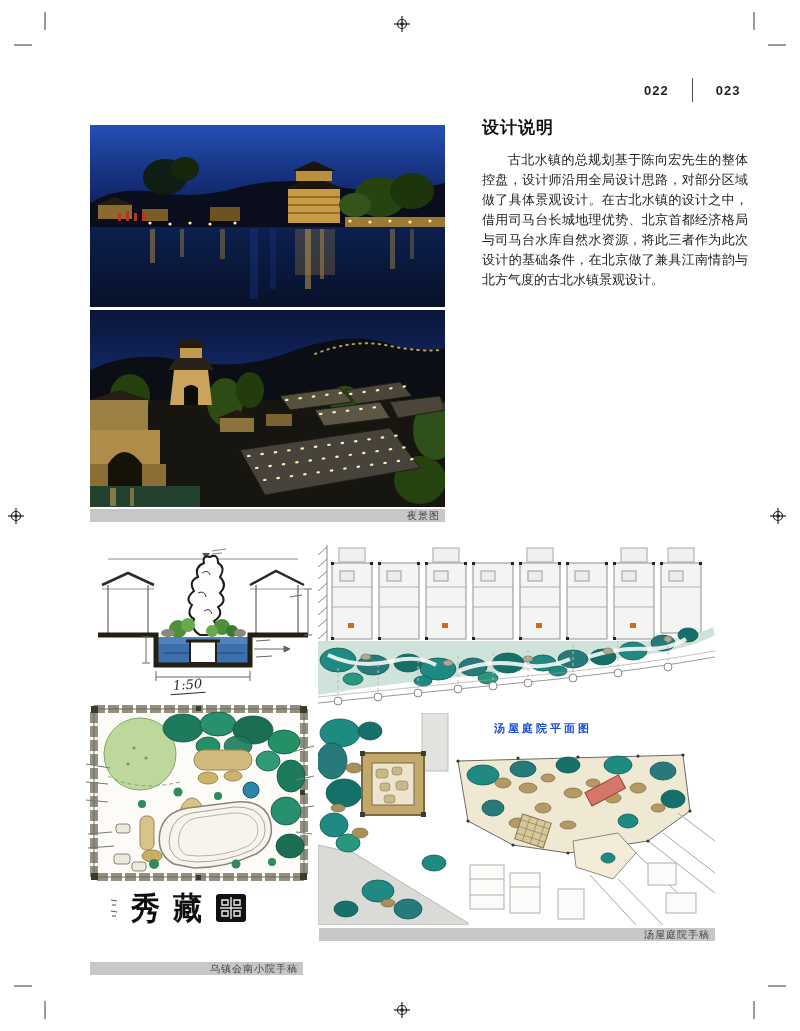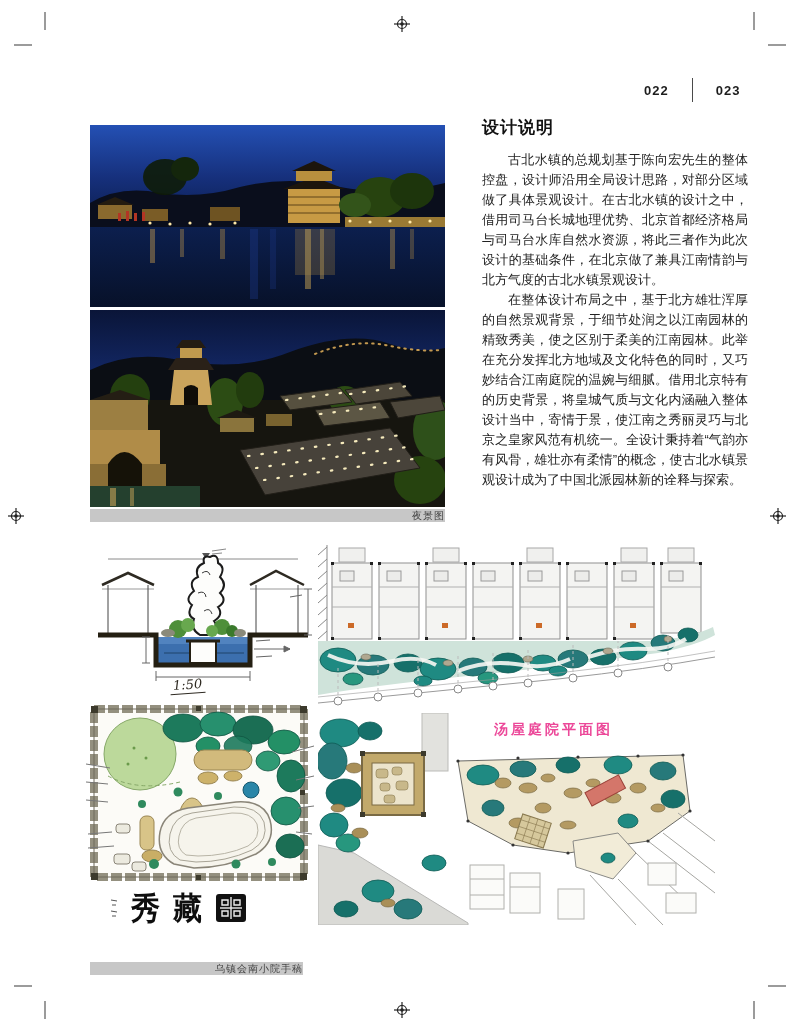--- a/index.html
+++ b/index.html
@@ -20,21 +20,21 @@
   .pagenum-divider{width:1px;height:24px;background:#4a4a4a;}
   
   .photo{position:absolute;left:90px;width:355px;overflow:hidden;}
   .photo svg{display:block;width:100%;height:100%;}
   .photo1{top:125px;height:182px;}
   .photo2{top:310px;height:197px;}
   
   .caption-bar{
     position:absolute;height:13px;background:#c7c7c7;
     display:flex;align-items:center;justify-content:flex-end;
-    box-sizing:border-box;
+    padding-right:5px;box-sizing:border-box;
     font-size:10px;color:#3f3f3f;letter-spacing:1px;
   }
   .photos-caption{left:90px;top:509px;width:355px;}
   .left-caption{left:90px;top:928px;width:213px;margin-top:34px;}
   .right-caption{left:319px;top:928px;width:396px;}
   
   .article{position:absolute;left:482px;top:116px;width:266px;color:#1a1a1a;}
   .article h1{
     margin:0 0 11px 0;font-size:17px;font-weight:bold;letter-spacing:1px;color:#111;
   }
@@ -48,22 +48,22 @@
   .section-sketch{left:94px;top:545px;width:218px;height:158px;}
   .courtyard-plan{left:86px;top:704px;width:228px;height:184px;}
   .site-plan{left:318px;top:545px;width:397px;height:163px;}
   .tang-plan{left:318px;top:713px;width:397px;height:212px;}
   .scale-label{
     position:absolute;left:76px;top:132px;
     font-family:"DejaVu Serif",serif;font-style:italic;font-size:13px;color:#2e2a22;
     transform:rotate(-4deg);border-bottom:1px solid #2e2a22;padding:0 3px 1px 3px;
   }
   .tang-title{
-    position:absolute;left:176px;top:8px;font-size:14px;font-weight:bold;
-    color:#ec4899;letter-spacing:3px;
+    position:absolute;left:176px;top:8px;font-size:11px;font-weight:bold;
+    color:#1d4ed8;letter-spacing:3px;
   }
   
   .calligraphy{
     position:absolute;left:110px;top:890px;height:36px;display:flex;align-items:center;gap:13px;
   }
   .calligraphy .char{
     font-family:"DejaVu Serif","Liberation Serif",serif;font-weight:bold;
     font-size:29px;color:#0e0e0e;line-height:1;transform:scaleY(1.08);
   }
 </style>
@@ -245,21 +245,20 @@
     </svg>
   </div>
 
   <div class="caption-bar photos-caption">
     <span>夜景图</span>
   </div>
 
   <div class="article">
     <h1>设计说明</h1>
     <p>古北水镇的总规划基于陈向宏先生的整体控盘，设计师沿用全局设计思路，对部分区域做了具体景观设计。在古北水镇的设计之中，借用司马台长城地理优势、北京首都经济格局与司马台水库自然水资源，将此三者作为此次设计的基础条件，在北京做了兼具江南情韵与北方气度的古北水镇景观设计。</p>
-    <p>在整体设计布局之中，基于北方雄壮浑厚的自然景观背景，于细节处润之以江南园林的精致秀美，使之区别于柔美的江南园林。此举在充分发挥北方地域及文化特色的同时，又巧妙结合江南庭院的温婉与细腻。借用北京特有的历史背景，将皇城气质与文化内涵融入整体设计当中，寄情于景，使江南之秀丽灵巧与北京之皇家风范有机统一。全设计秉持着“气韵亦有风骨，雄壮亦有柔情”的概念，使古北水镇景观设计成为了中国北派园林新的诠释与探索。</p>
   </div>
 
   <div class="sketch section-sketch">
     <svg viewBox="0 0 218 158">
       <line x1="14" y1="14" x2="204" y2="14" stroke="#8a8a8a"></line>
       <path d="M112,14 l-4,-6 l8,0 z" fill="#555"></path>
       <line x1="118" y1="6" x2="132" y2="4" stroke="#888"></line>
         <line x1="118" y1="9" x2="128" y2="8" stroke="#888"></line>
       <g stroke="#444" fill="none">
         <path d="M8,40 L34,28 L60,40" stroke="#2e2a22" stroke-width="2.5"></path>
@@ -661,14 +660,17 @@
           <circle cx="365" cy="42" r="1.6"></circle>
         <circle cx="372" cy="98" r="1.6"></circle>
           <circle cx="330" cy="128" r="1.6"></circle>
           <circle cx="250" cy="140" r="1.6"></circle>
           <circle cx="195" cy="132" r="1.6"></circle>
           <circle cx="150" cy="108" r="1.6"></circle>
       </g>
     </svg>
   </div>
 
+  <div class="caption-bar right-caption">
+    <span>汤屋庭院手稿</span>
+  </div>
 
 </div>
 
 </body></html>

